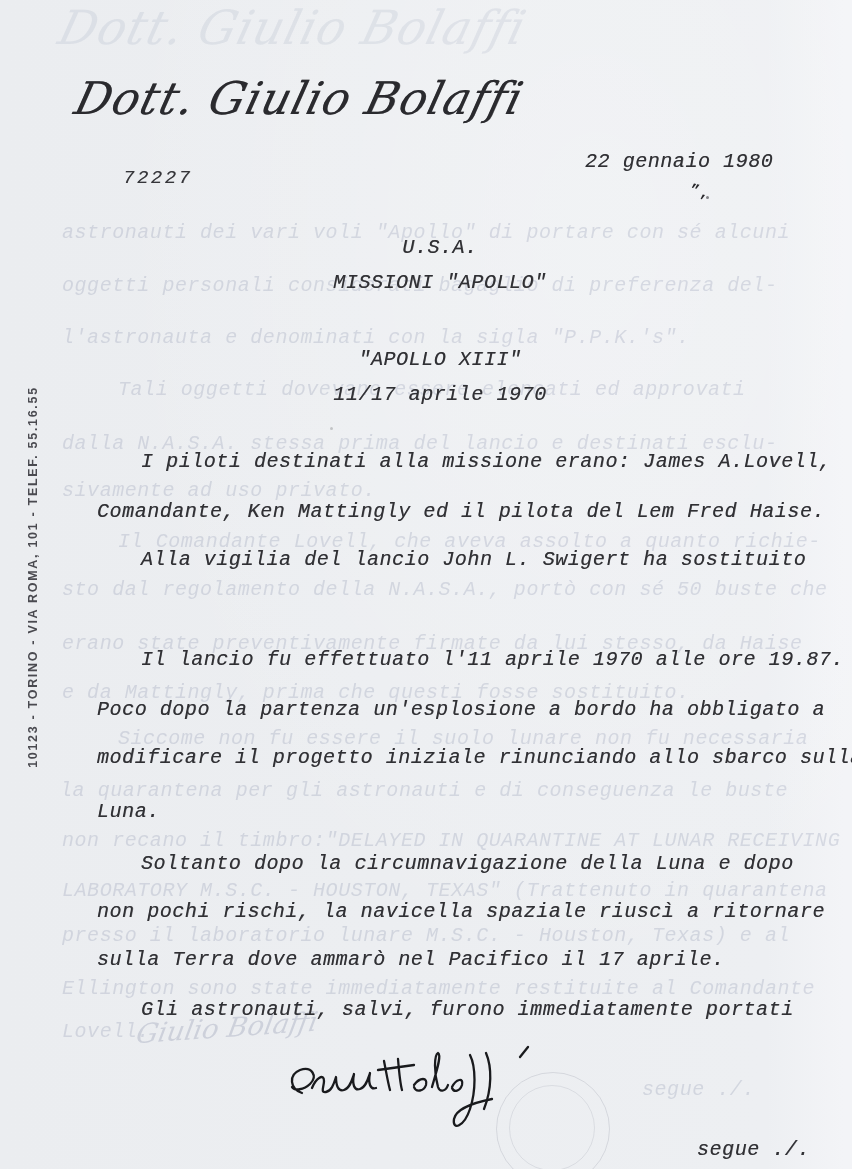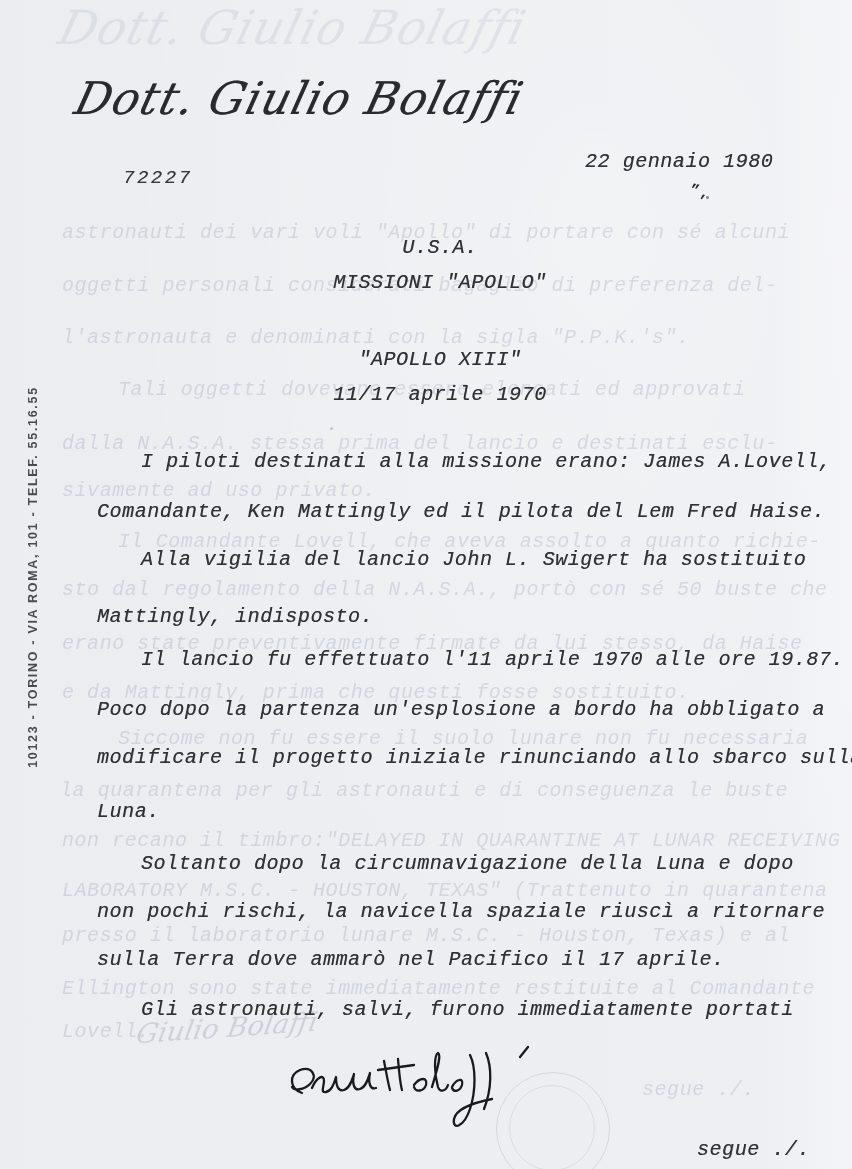--- a/index.html
+++ b/index.html
@@ -101,21 +101,20 @@
   <div class="ghost-signature script">Giulio Bolaffi</div>
 
   <div class="tw center" style="top:236px">U.S.A.</div>
   <div class="tw center" style="top:271px">MISSIONI "APOLLO"</div>
   <div class="tw center" style="top:348px">"APOLLO XIII"</div>
   <div class="tw center" style="top:383px">11/17 aprile 1970</div>
 
   <div class="tw" style="top:450px;left:141px">I piloti destinati alla missione erano: James A.Lovell,</div>
   <div class="tw" style="top:500px;left:97px">Comandante, Ken Mattingly ed il pilota del Lem Fred Haise.</div>
   <div class="tw" style="top:548px;left:141px">Alla vigilia del lancio John L. Swigert ha sostituito</div>
-  <div class="tw" style="top:605px;left:97px">Mattingly, indisposto.</div>
   <div class="tw" style="top:648px;left:141px">Il lancio fu effettuato l'11 aprile 1970 alle ore 19.87.</div>
   <div class="tw" style="top:698px;left:97px">Poco dopo la partenza un'esplosione a bordo ha obbligato a</div>
   <div class="tw" style="top:746px;left:97px">modificare il progetto iniziale rinunciando allo sbarco sulla</div>
   <div class="tw" style="top:800px;left:97px">Luna.</div>
   <div class="tw" style="top:900px;left:97px">non pochi rischi, la navicella spaziale riuscì a ritornare</div>
   <div class="tw" style="top:852px;left:141px">Soltanto dopo la circumnavigazione della Luna e dopo</div>
   <div class="tw" style="top:948px;left:97px">sulla Terra dove ammarò nel Pacifico il 17 aprile.</div>
   <div class="tw" style="top:998px;left:141px">Gli astronauti, salvi, furono immediatamente portati</div>
 
   <div class="seal">

